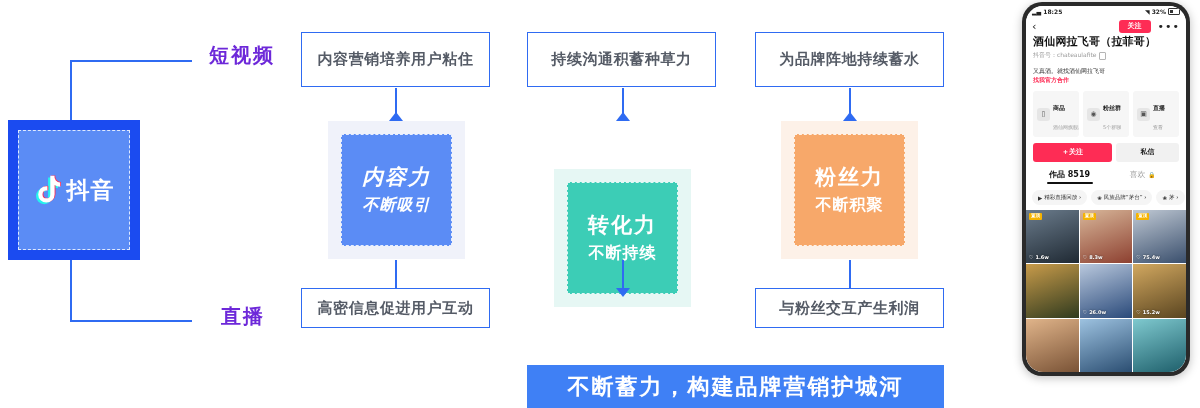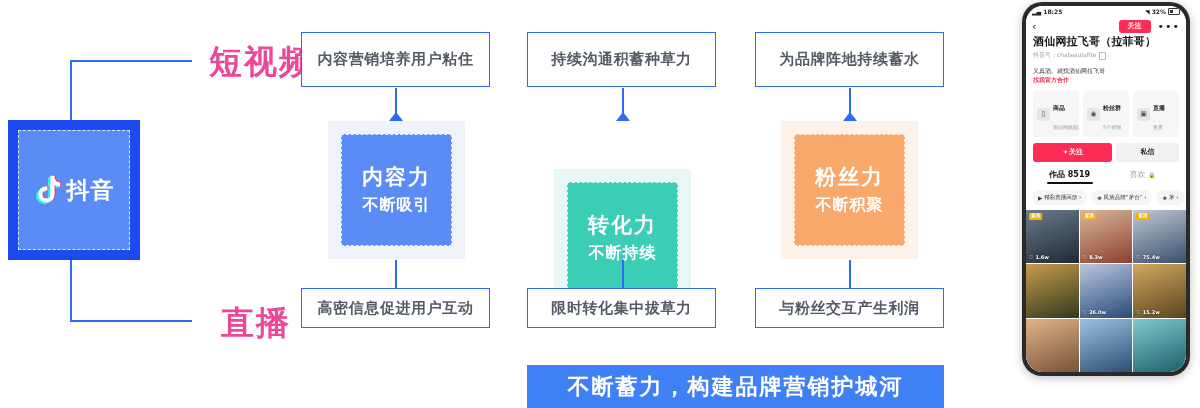--- a/index.html
+++ b/index.html
@@ -24,21 +24,21 @@
   .brand-word{color:#ffffff;font-size:23px;font-weight:700;letter-spacing:1px;line-height:1;}
 
   
   .ln{position:absolute;background:#2f6bf2;}
   .ln-v-top{left:70px;top:60px;width:2px;height:62px;}
   .ln-h-top{left:70px;top:60px;width:122px;height:2px;}
   .ln-v-bot{left:70px;top:258px;width:2px;height:64px;}
   .ln-h-bot{left:70px;top:320px;width:122px;height:2px;}
 
   .side-label{
-    position:absolute;color:#ec4899;font-size:33px;font-weight:700;
+    position:absolute;color:#6d28d9;font-size:20px;font-weight:700;
     letter-spacing:2px;line-height:1;white-space:nowrap;
   }
   .lbl-short{left:209px;top:45px;}
   .lbl-live{left:221px;top:306px;}
 
   
   .obox{
     position:absolute;box-sizing:border-box;border:1px solid #2f6bf2;
     background:#fff;display:flex;align-items:center;justify-content:center;
   }
@@ -54,21 +54,21 @@
     position:absolute;top:121px;width:137px;height:138px;
     display:flex;align-items:center;justify-content:center;box-sizing:border-box;
   }
   .pillar-inner{
     width:111px;height:112px;box-sizing:border-box;
     display:flex;flex-direction:column;align-items:center;justify-content:center;gap:9px;
     border:1px dashed rgba(255,255,255,.85);
   }
   .pillar-title{color:#fff;font-size:21px;font-weight:700;letter-spacing:2px;line-height:1;}
   .pillar-sub{color:#fff;font-size:16px;font-weight:700;letter-spacing:1px;line-height:1;}
-  .p1{left:328px;background:#f0f2fa;}
+  .p1{left:328px;background:#f0f2fa;font-style:italic;}
   .p1 .pillar-inner{background:#5b8cf5;}
   .p2{left:554px;background:#e6f7f4;margin-top:48px;}
   .p2 .pillar-inner{background:#3ccdb6;}
   .p3{left:781px;background:#fdf1e8;}
   .p3 .pillar-inner{background:#f7a86a;}
 
   
   .arrow{position:absolute;width:14px;}
   .arrow .shaft{position:absolute;left:6px;top:0;width:2px;background:#2f6bf2;}
   .arrow .head{position:absolute;left:0;width:0;height:0;border-left:7px solid transparent;border-right:7px solid transparent;}
@@ -252,23 +252,20 @@
       <span class="head"></span>
     </div>
   <div class="arrow down a-dn-3">
       <span class="shaft"></span>
       <span class="head"></span>
     </div>
 
   <div class="obox bot col1">
     <span>高密信息促进用户互动</span>
   </div>
-  <div class="obox bot col2">
-    <span>限时转化集中拔草力</span>
-  </div>
   <div class="obox bot col3">
     <span>与粉丝交互产生利润</span>
   </div>
 
   <div class="banner" style="background: rgb(63, 128, 245);">
     <span>不断蓄力，构建品牌营销护城河</span>
   </div>
 
   <div class="phone">
     <div class="phone-screen">

